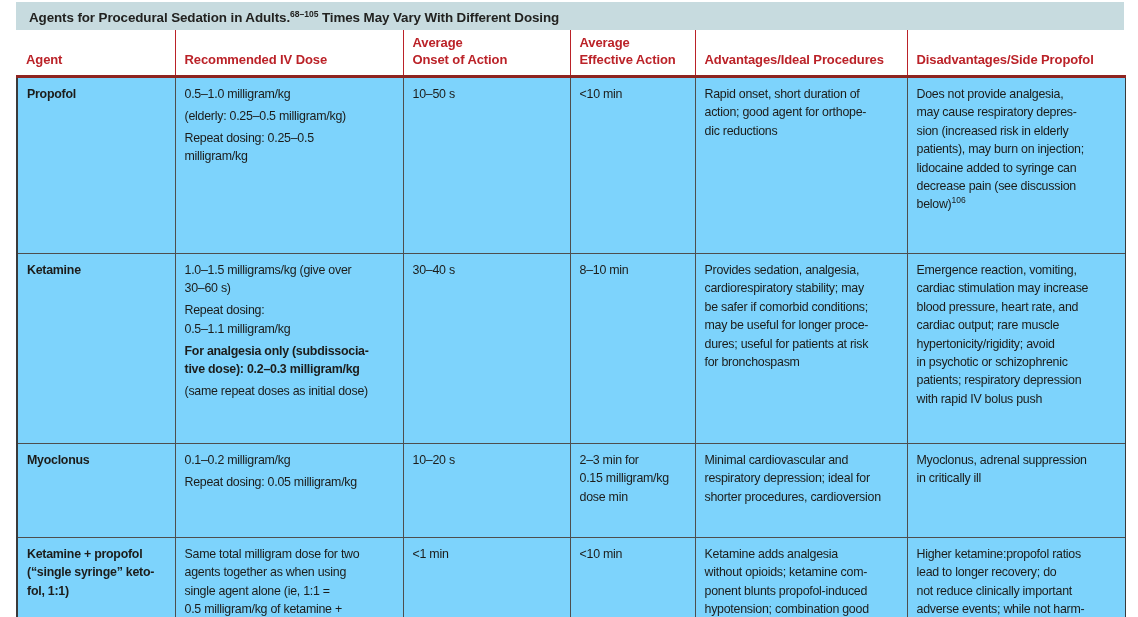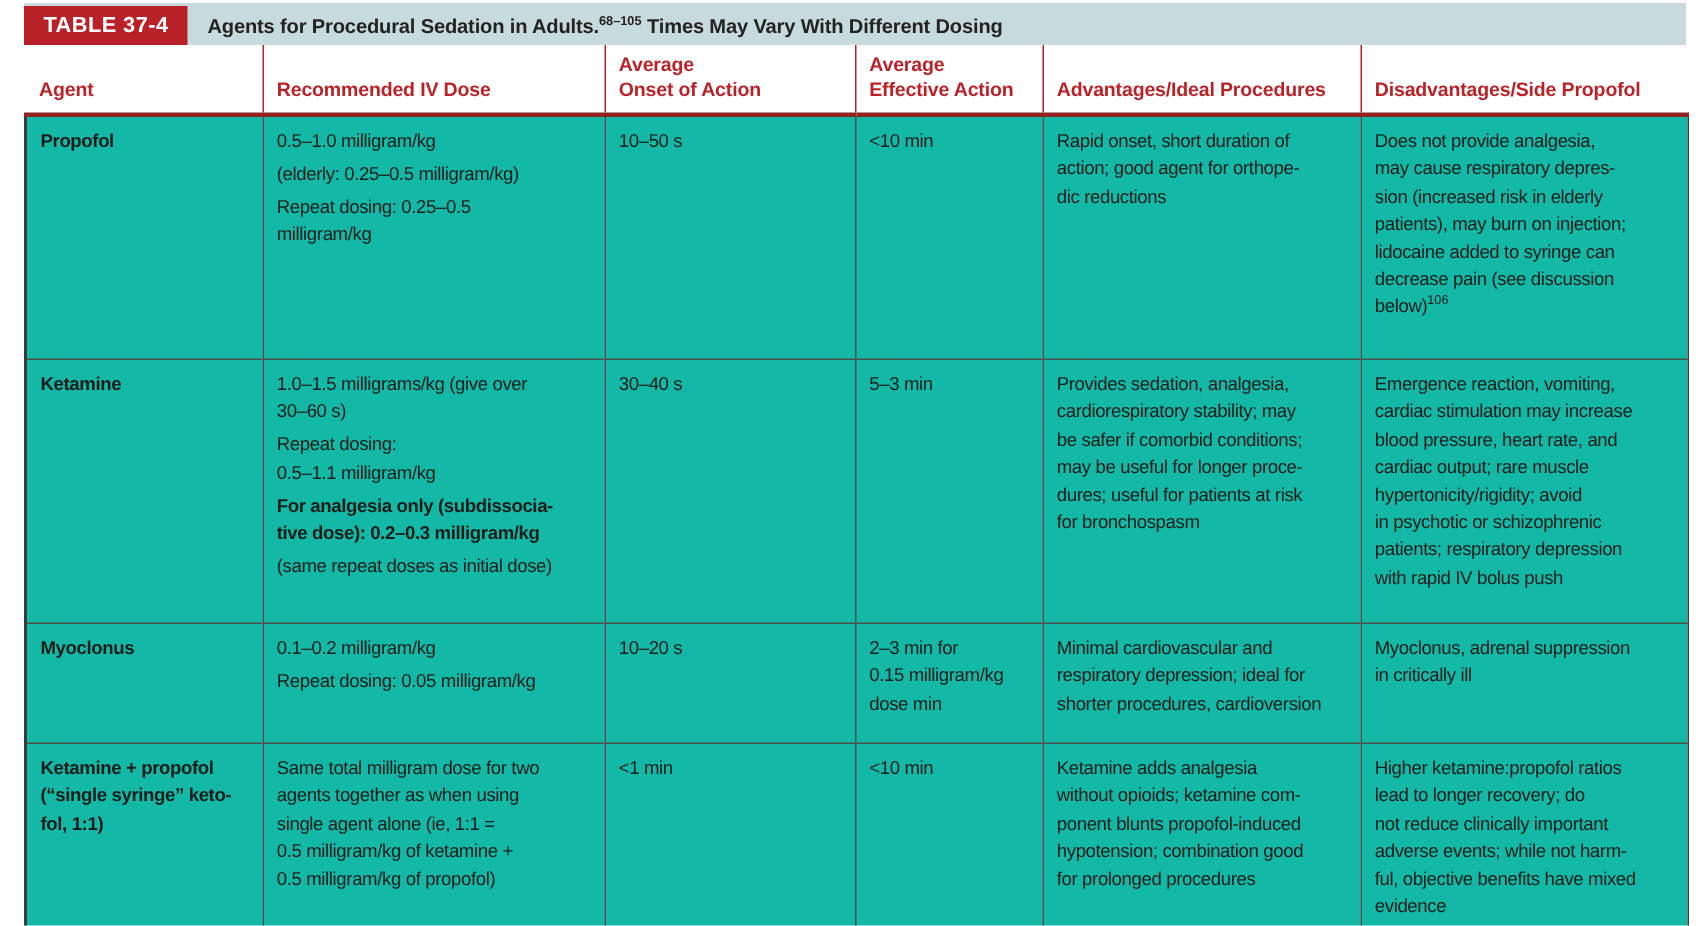--- a/index.html
+++ b/index.html
@@ -31,22 +31,22 @@
   thead th{
     vertical-align:bottom;text-align:left;
     padding:5px 6px 7px 9px;
     color:#bb2228;font-size:13px;font-weight:bold;line-height:16.5px;
     white-space:pre-line;letter-spacing:-0.1px;
     border-bottom:3px solid #8f2420;background:#ffffff;
   }
   thead th:not(:last-child){border-right:1.5px solid #bb2228;}
 
   tbody td{
-    vertical-align:top;background:#14b8a6;color:#1c1c1a;
-    padding:7px 5px 0 9px;font-size:12.4px;line-height:18.4px;
+    vertical-align:top;background:#7dd3fc;color:#1c1c1a;
+    padding:7px 5px 14px 9px;font-size:12.4px;line-height:18.4px;
     letter-spacing:-0.25px;
   }
   tbody td:not(:last-child){border-right:1px solid #4e4e4e;}
   tbody td:first-child{border-left:2px solid #3a3a3a;}
   tbody td:last-child{border-right:1px solid #3a3a3a;}
   tbody tr + tr td{border-top:1px solid #4e4e4e;}
   tbody tr:last-child td{border-bottom:3px solid #3a3a3a;}
 
   tr.r0 td{height:154px}
   tr.r1 td{height:168px}
@@ -56,23 +56,20 @@
   .para{white-space:pre-line;}
   .para + .para{margin-top:3.5px;}
   .para.b{font-weight:bold;}
 </style>
 </head>
 <body>
 
 <div class="wrap">
 
   <div class="titlebar">
-    <div class="badge">
-      <span>TABLE 37-4</span>
-    </div>
     <div class="titletext">
       <span>
         <span>Agents for Procedural Sedation in Adults.</span><sup>68–105</sup><span> Times May Vary With Different Dosing</span>
       </span>
     </div>
   </div>
 
   <table>
     <colgroup>
       <col class="c0">
@@ -136,21 +133,21 @@
             <div class="para">Repeat dosing:
 0.5–1.1 milligram/kg</div>
             <div class="para b">For analgesia only (subdissocia-
 tive dose): 0.2–0.3 milligram/kg</div>
             <div class="para">(same repeat doses as initial dose)</div>
           </td>
           <td>
             <div class="para">30–40 s</div>
           </td>
           <td>
-            <div class="para">5–3 min</div>
+            <div class="para">8–10 min</div>
           </td>
           <td>
             <div class="para">Provides sedation, analgesia,
 cardiorespiratory stability; may
 be safer if comorbid conditions;
 may be useful for longer proce-
 dures; useful for patients at risk
 for bronchospasm</div>
           </td>
           <td>

